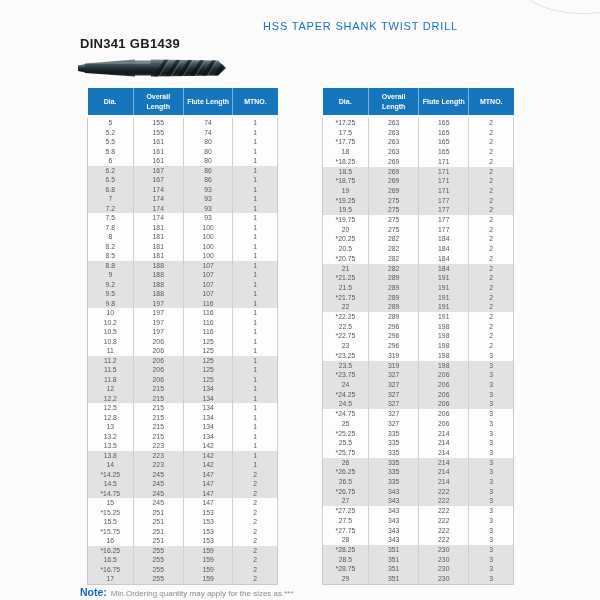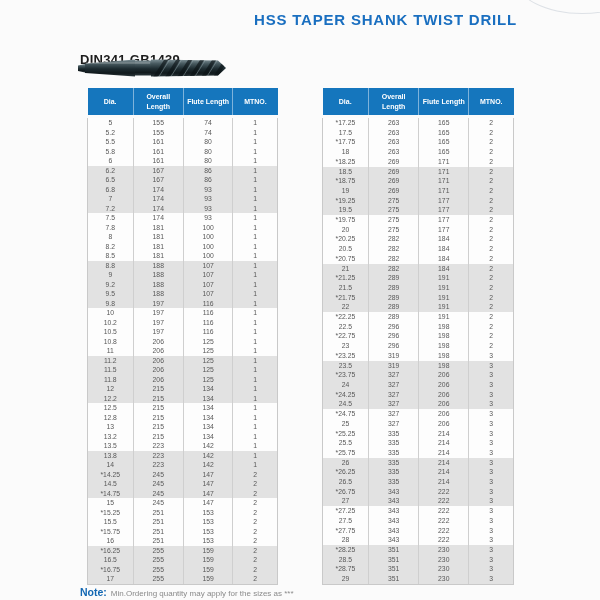--- a/index.html
+++ b/index.html
@@ -5,26 +5,26 @@
   html,body { margin:0; padding:0; background:#fff; }
   .page {
     position:relative; width:600px; height:600px; overflow:hidden;
     background:#fbfbfb; font-family:"Liberation Sans", sans-serif;
   }
   .arc {
     position:absolute; left:516px; top:-54px; width:130px; height:66px;
     border:1px solid #dde1e6; border-radius:50%;
   }
   .title {
-    position:absolute; left:246px; top:3px; margin:8px;
-    font-size:15px; font-weight:bold; letter-spacing:0.8px;
+    position:absolute; left:246px; top:3px; margin:17px;
+    font-size:11px; font-weight:normal; letter-spacing:0.8px;
     color:var(--title,#1a6fc0); white-space:nowrap;
   }
   .standard {
-    position:absolute; left:80px; top:52px;
+    position:absolute; left:80px; top:36px;
     font-size:13px; font-weight:bold; color:#1c1c1c; letter-spacing:0.3px;text-align:center;
   }
   .drill { position:absolute; left:78px; top:55px; width:150px; height:26px; }
 
   .tablebox { position:absolute; top:88px; }
   #table-left  { left:87px;  width:191px; }
   #table-right { left:322px; width:192px; }
   table { width:100%; border-collapse:collapse; table-layout:fixed; }
   col.c1 { width:24%; } col.c2 { width:26.5%; } col.c3 { width:26%; } col.c4 { width:23.5%; }
   th {

